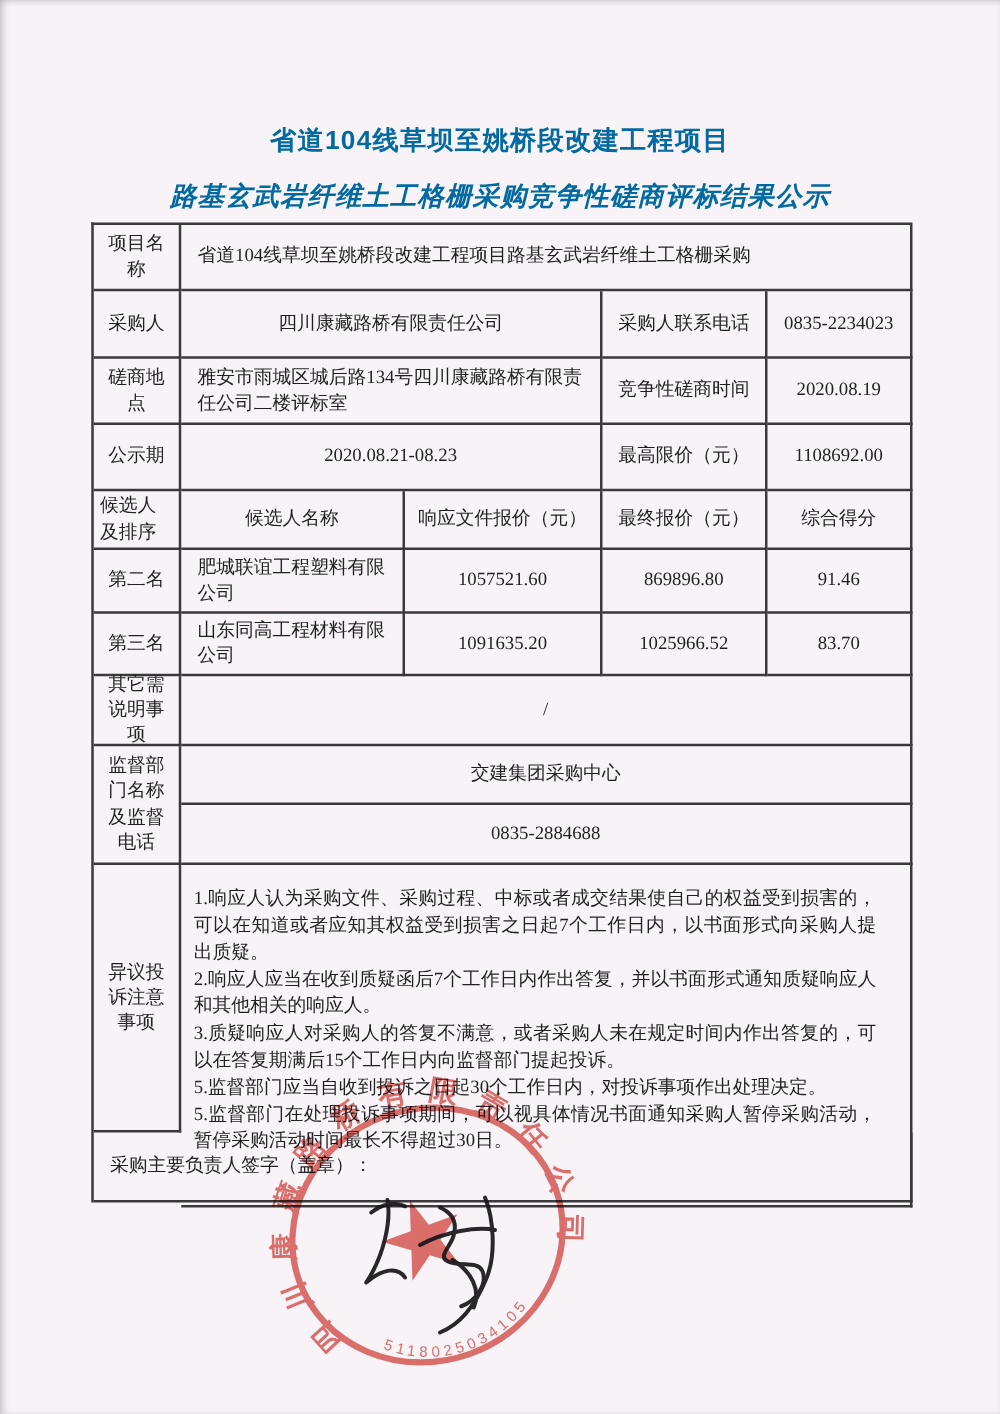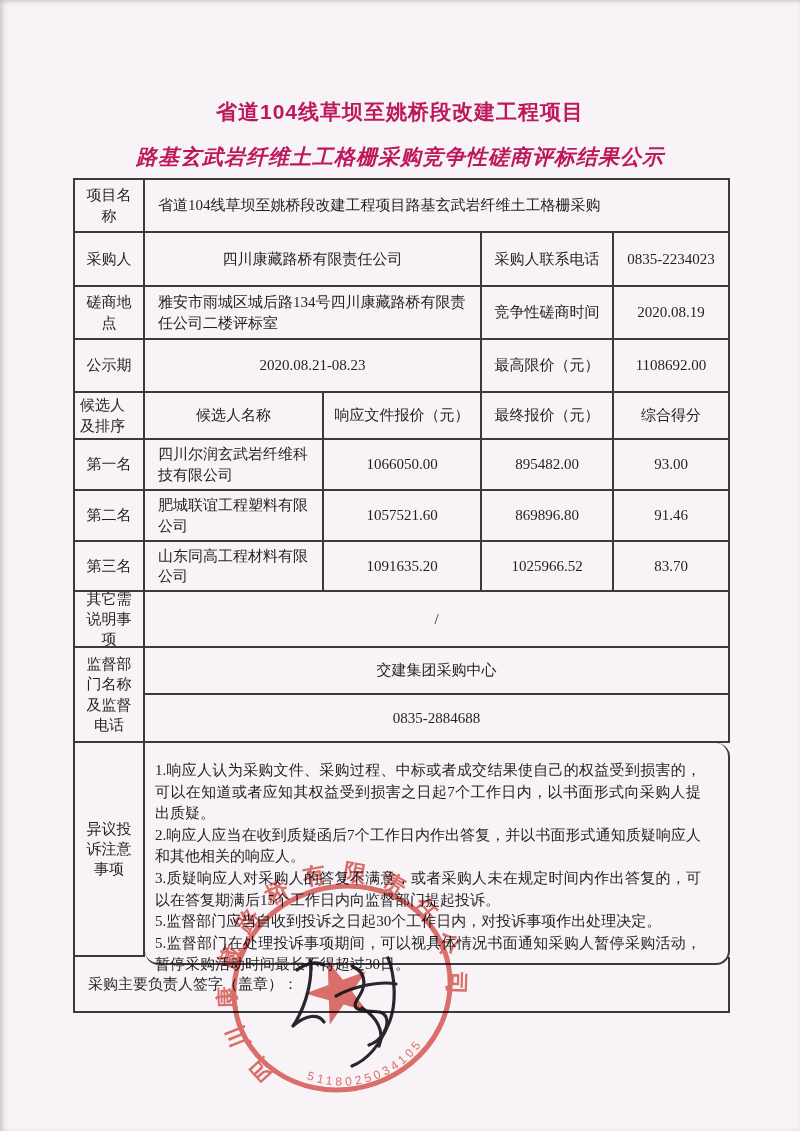--- a/index.html
+++ b/index.html
@@ -1,43 +1,43 @@
 <!DOCTYPE html>
 <html><head>
 <meta charset="utf-8">
 <style>
   html,body{margin:0;padding:0;}
   body{width:800px;height:1131px;background:#e9e5e7;font-family:"Liberation Serif","DejaVu Serif",serif;}
   .page{position:relative;width:800px;height:1131px;background:#f7f3f6;overflow:hidden;
         box-shadow:inset 4px 0 6px -2px rgba(120,110,115,.35), inset 0 3px 5px -2px rgba(120,110,115,.25);}
   .title{position:absolute;left:0;width:800px;text-align:center;
          font-family:"Liberation Sans","DejaVu Sans",sans-serif;font-weight:bold;
-         font-size:21px;color:#be185d;letter-spacing:1px;}
+         font-size:21px;color:#0369a1;letter-spacing:1px;}
   .t1{top:98px;}
   .t2{top:143px;font-style:italic;}
   .doc-table{position:absolute;left:73px;top:178px;width:655px;
              border-top:2px solid #3c393c;border-left:2px solid #3c393c;
              font-size:15px;color:#201f22;}
   .row{display:flex;}
   .cell{box-sizing:border-box;border-right:2px solid #3c393c;border-bottom:2px solid #3c393c;
         display:flex;align-items:center;justify-content:center;text-align:center;
         padding:2px 5px;line-height:1.35;}
   .cell.left{justify-content:flex-start;text-align:left;padding-left:13px;}
   .wA{width:70px;}   
   .wB{width:337px;}  
   .wC{width:132px;}  
   .wD{width:116px;}  
   .wName{width:179px;}
   .wPrice{width:158px;}
   .wFull{width:655px;}
   .wRight{width:585px;}
   .stack{display:flex;flex-direction:column;}
   .complaint-text{display:block;box-sizing:border-box;border-right:2px solid #3c393c;
-        border-bottom:2px solid #3c393c;width:585px;height:222px;padding:17px 27px 6px 10px;
-        text-align:justify;line-height:1.44;font-size:15px;border-radius:14px;}
+        border-bottom:2px solid #3c393c;width:585px;height:274px;padding:17px 27px 6px 10px;
+        text-align:justify;line-height:1.44;font-size:15px;}
   .complaint-text p{margin:0;}
   .sig-label{padding-left:8px;}
   .overlay{position:absolute;left:0;top:0;pointer-events:none;}
 </style>
 </head>
 <body>
 
 <div class="page">
 
   <div class="title t1">省道104线草坝至姚桥段改建工程项目</div>
@@ -72,27 +72,20 @@
     </div>
 
     <div class="row" style="height:47px">
       <div class="cell wA" style="text-align:left">候选人及排序</div>
       <div class="cell wName">候选人名称</div>
       <div class="cell wPrice">响应文件报价（元）</div>
       <div class="cell wC">最终报价（元）</div>
       <div class="cell wD">综合得分</div>
     </div>
 
-    <div class="row" style="height:51px">
-      <div class="cell wA">第一名</div>
-      <div class="cell wName left">四川尔润玄武岩纤维科技有限公司</div>
-      <div class="cell wPrice">1066050.00</div>
-      <div class="cell wC">895482.00</div>
-      <div class="cell wD">93.00</div>
-    </div>
 
     <div class="row" style="height:51px">
       <div class="cell wA">第二名</div>
       <div class="cell wName left">肥城联谊工程塑料有限公司</div>
       <div class="cell wPrice">1057521.60</div>
       <div class="cell wC">869896.80</div>
       <div class="cell wD">91.46</div>
     </div>
 
     <div class="row" style="height:50px">

